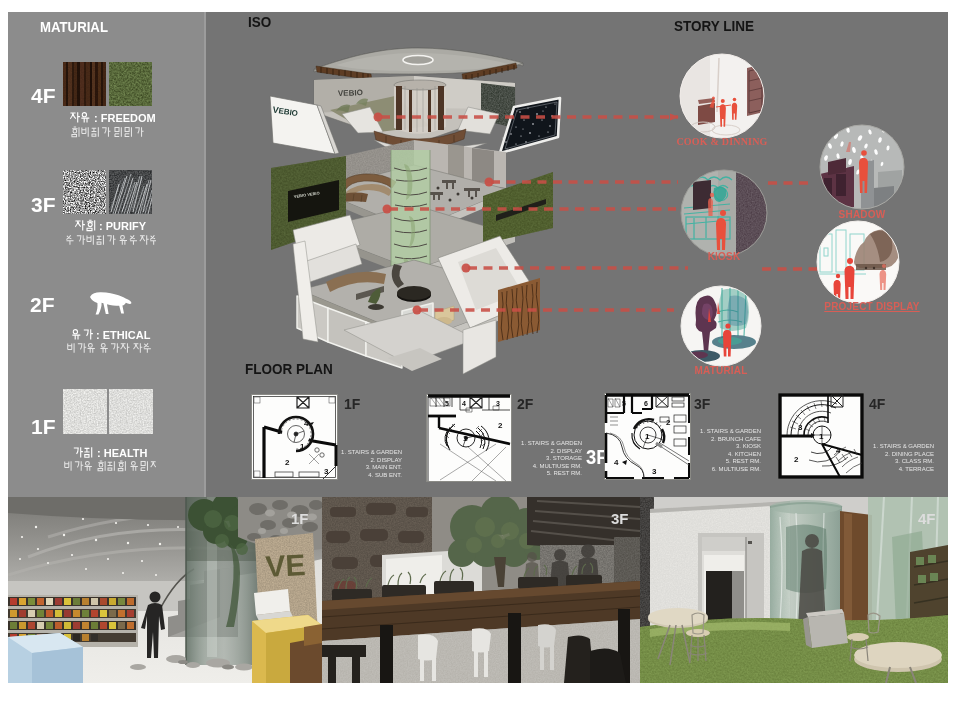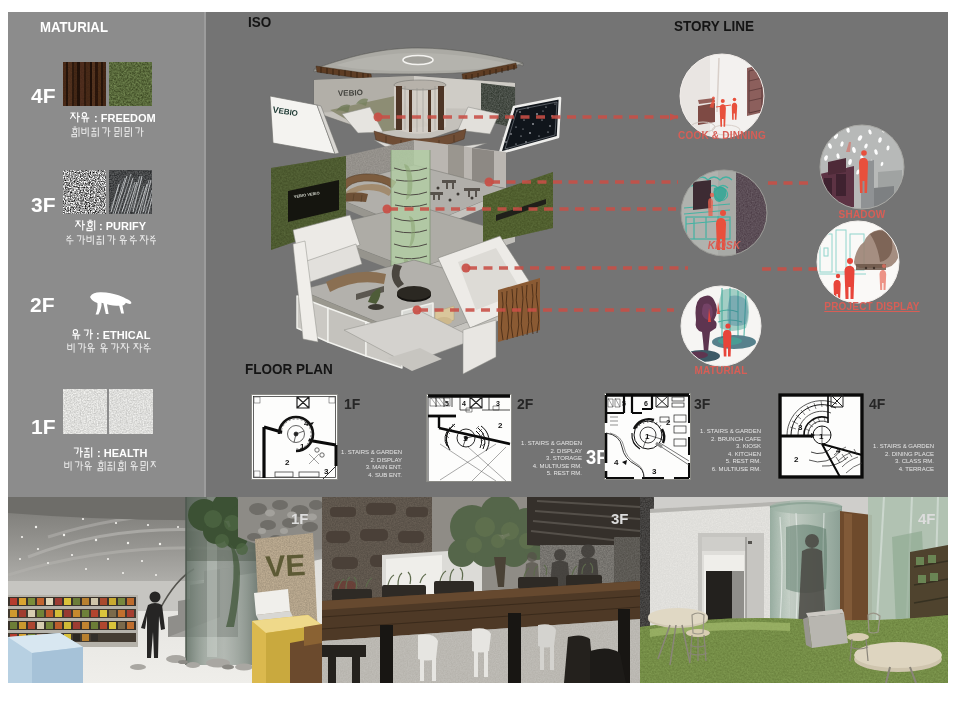--- a/index.html
+++ b/index.html
@@ -664,23 +664,23 @@
 <path d="M512,290 l2,12 l-3,0 Z" opacity="0.9"></path>
 </g>
 </g>
 <circle cx="515" cy="314" r="40" fill="none" stroke="#efedea" stroke-width="1"></circle>
 </svg>
 <div class="abs hdk" style="left:248px;top:13px;">ISO</div>
 <div class="abs hdk" style="left:674px;top:17px;">STORY LINE</div>
 <div class="abs hdk" style="left:245px;top:360px;">FLOOR PLAN</div>
 <div class="abs" style="left:586px;top:446px;font-weight:bold;color:#fff;font-size:20px;transform:scaleX(0.92);transform-origin:left top;">3F</div>
 
-<div class="abs circlab" style="left:662px;top:130px;width:120px;">COOK &amp; DINNING</div>
+<div class="abs circlab" style="left:662px;top:136px;width:120px;font-family:Liberation Serif, serif;">COOK &amp; DINNING</div>
 <div class="abs circlab" style="left:802px;top:209px;width:120px;text-align:center;">SHADOW</div>
-<div class="abs circlab" style="left:664px;top:240px;width:120px;font-style:italic;">KIOSK</div>
+<div class="abs circlab" style="left:664px;top:251px;width:120px;">KIOSK</div>
 <div class="abs circlab" style="left:812px;top:301px;width:120px;text-decoration:underline;">PROJECT DISPLAY</div>
 <div class="abs circlab" style="left:661px;top:365px;width:120px;">MATURIAL</div>
 
 <svg class="abs" style="left:251px;top:394px;" width="87" height="86">
 <rect x="0.5" y="0.5" width="86" height="85" fill="#fdfdfc" stroke="#8a8a85" stroke-width="1"></rect>
 <g fill="none" stroke="#222" stroke-width="0.7">
 <rect x="2.5" y="2.5" width="82" height="81"></rect>
 <path d="M46,3 h12 v11 h-12 Z M46,3 l12,11 M58,3 l-12,11" stroke-width="1.2"></path>
 </g>
 <path d="M13,33 L62,47 L85,51" fill="none" stroke="#0a0a0a" stroke-width="3.2"></path>

